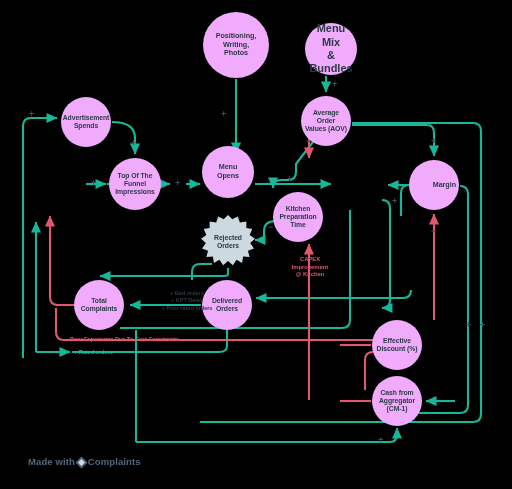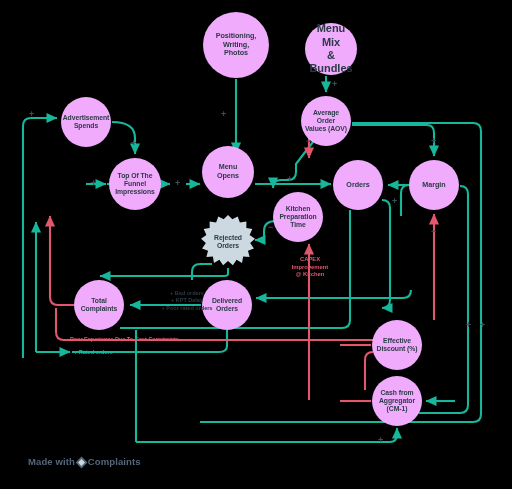--- a/index.html
+++ b/index.html
@@ -221,25 +221,22 @@
     <span class="node-label">Top Of The
 Funnel
 Impressions</span>
   </div>
 
   <div class="node" style="left:202px;top:146px;width:52px;height:52px;font-size:7.2px;justify-content:center;">
     <span class="node-label">Menu
 Opens</span>
   </div>
 
-  <div class="node" style="left:333px;top:160px;width:50px;height:50px;font-size:7.2px;">
-    <span class="node-label">Orders</span>
-  </div>
-
-  <div class="node" style="left:409px;top:160px;width:50px;height:50px;font-size:7.2px;">
+
+  <div class="node" style="left:409px;top:160px;width:50px;height:50px;font-size:7.2px;justify-content:flex-end;">
     <span class="node-label">Margin</span>
   </div>
 
   <div class="node" style="left:273px;top:192px;width:50px;height:50px;font-size:6.8px;">
     <span class="node-label">Kitchen
 Preparation
 Time</span>
   </div>
 
   <div class="node star" style="left:201px;top:215px;width:54px;height:54px;font-size:6.8px;">

